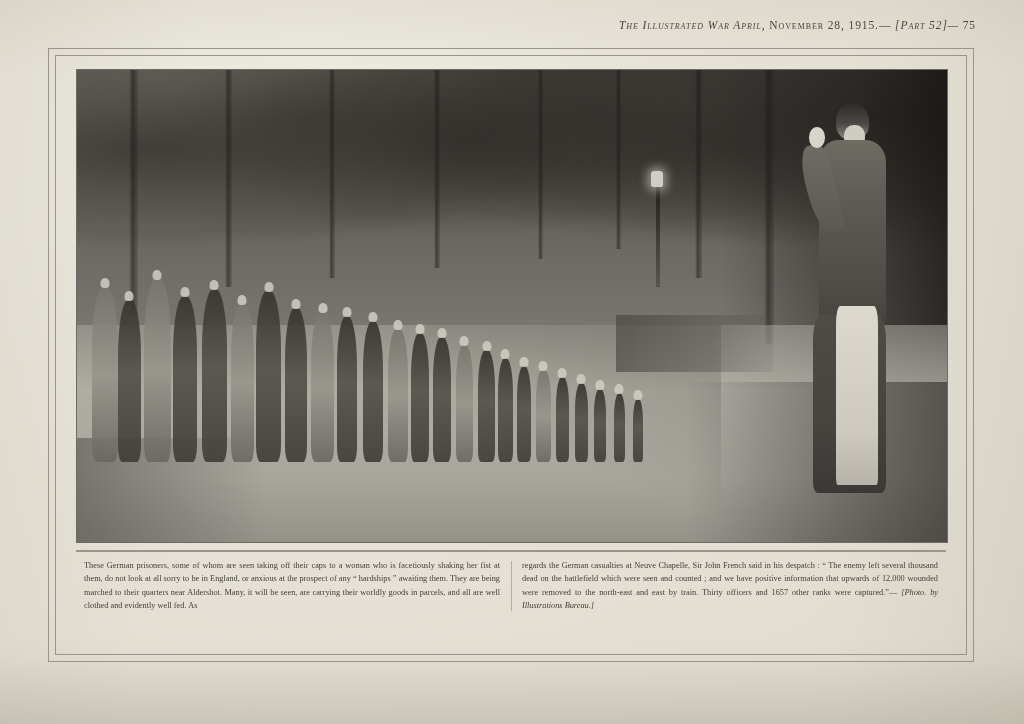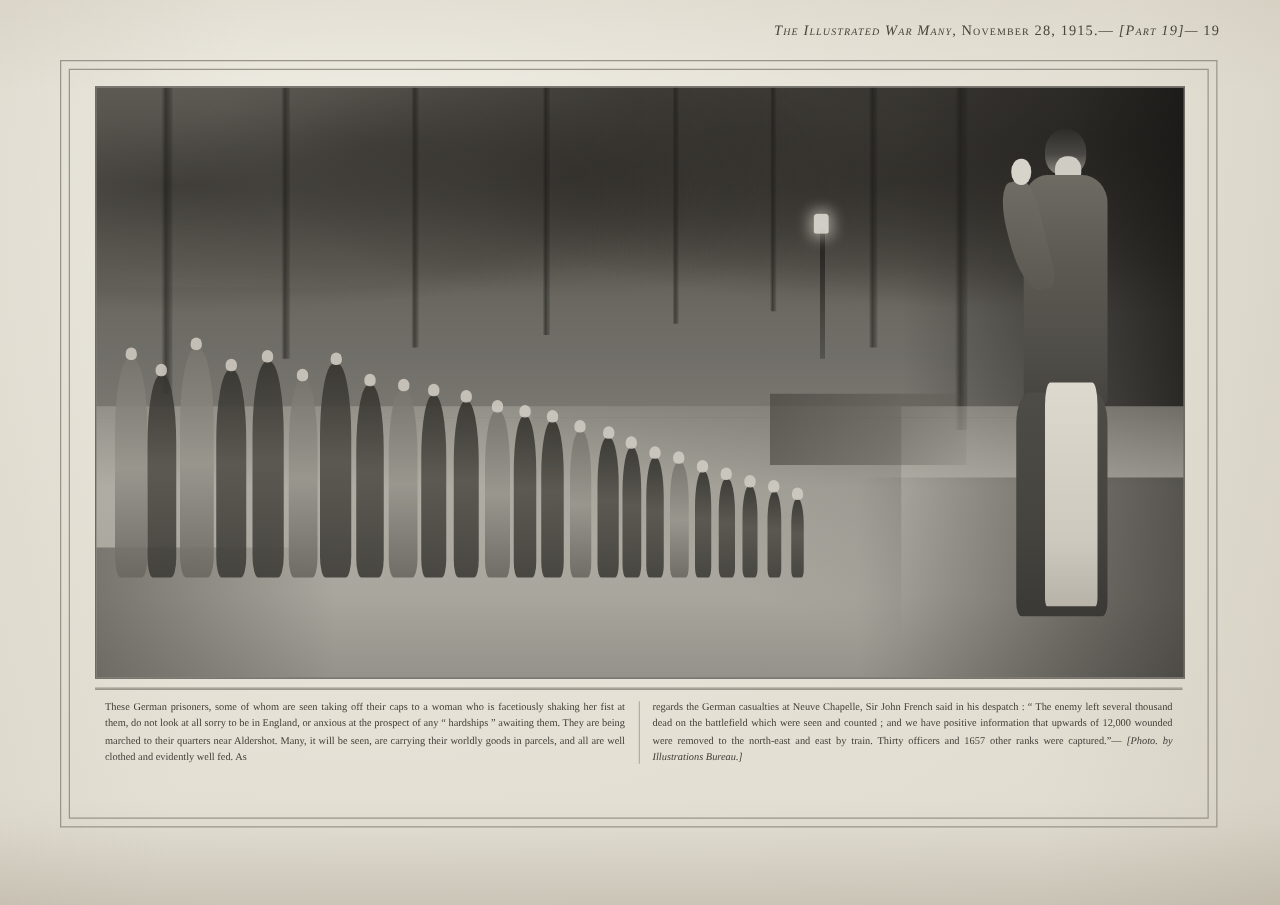--- a/index.html
+++ b/index.html
@@ -310,24 +310,24 @@
     background: linear-gradient(180deg, rgba(150,142,126,0.0), rgba(150,142,126,0.18));
     pointer-events: none;
   }
 </style>
 </head>
 <body>
 
 <div class="page">
 
   <div class="running-head">
-    <span class="rh-title">The Illustrated War Many,</span>
+    <span class="rh-title">The Illustrated War April,</span>
     <span class="rh-date">November 28, 1915.—</span>
-    <span class="rh-part">[Part 19]—</span>
-    <span class="rh-page">19</span>
+    <span class="rh-part">[Part 52]—</span>
+    <span class="rh-page">75</span>
   </div>
 
   <div class="frame-outer">
     <div class="frame-inner">
       <div class="content">
 
         <div class="photo-wrap">
           <div class="photo">
             <div class="sky"></div>
             <div class="trees"></div>

